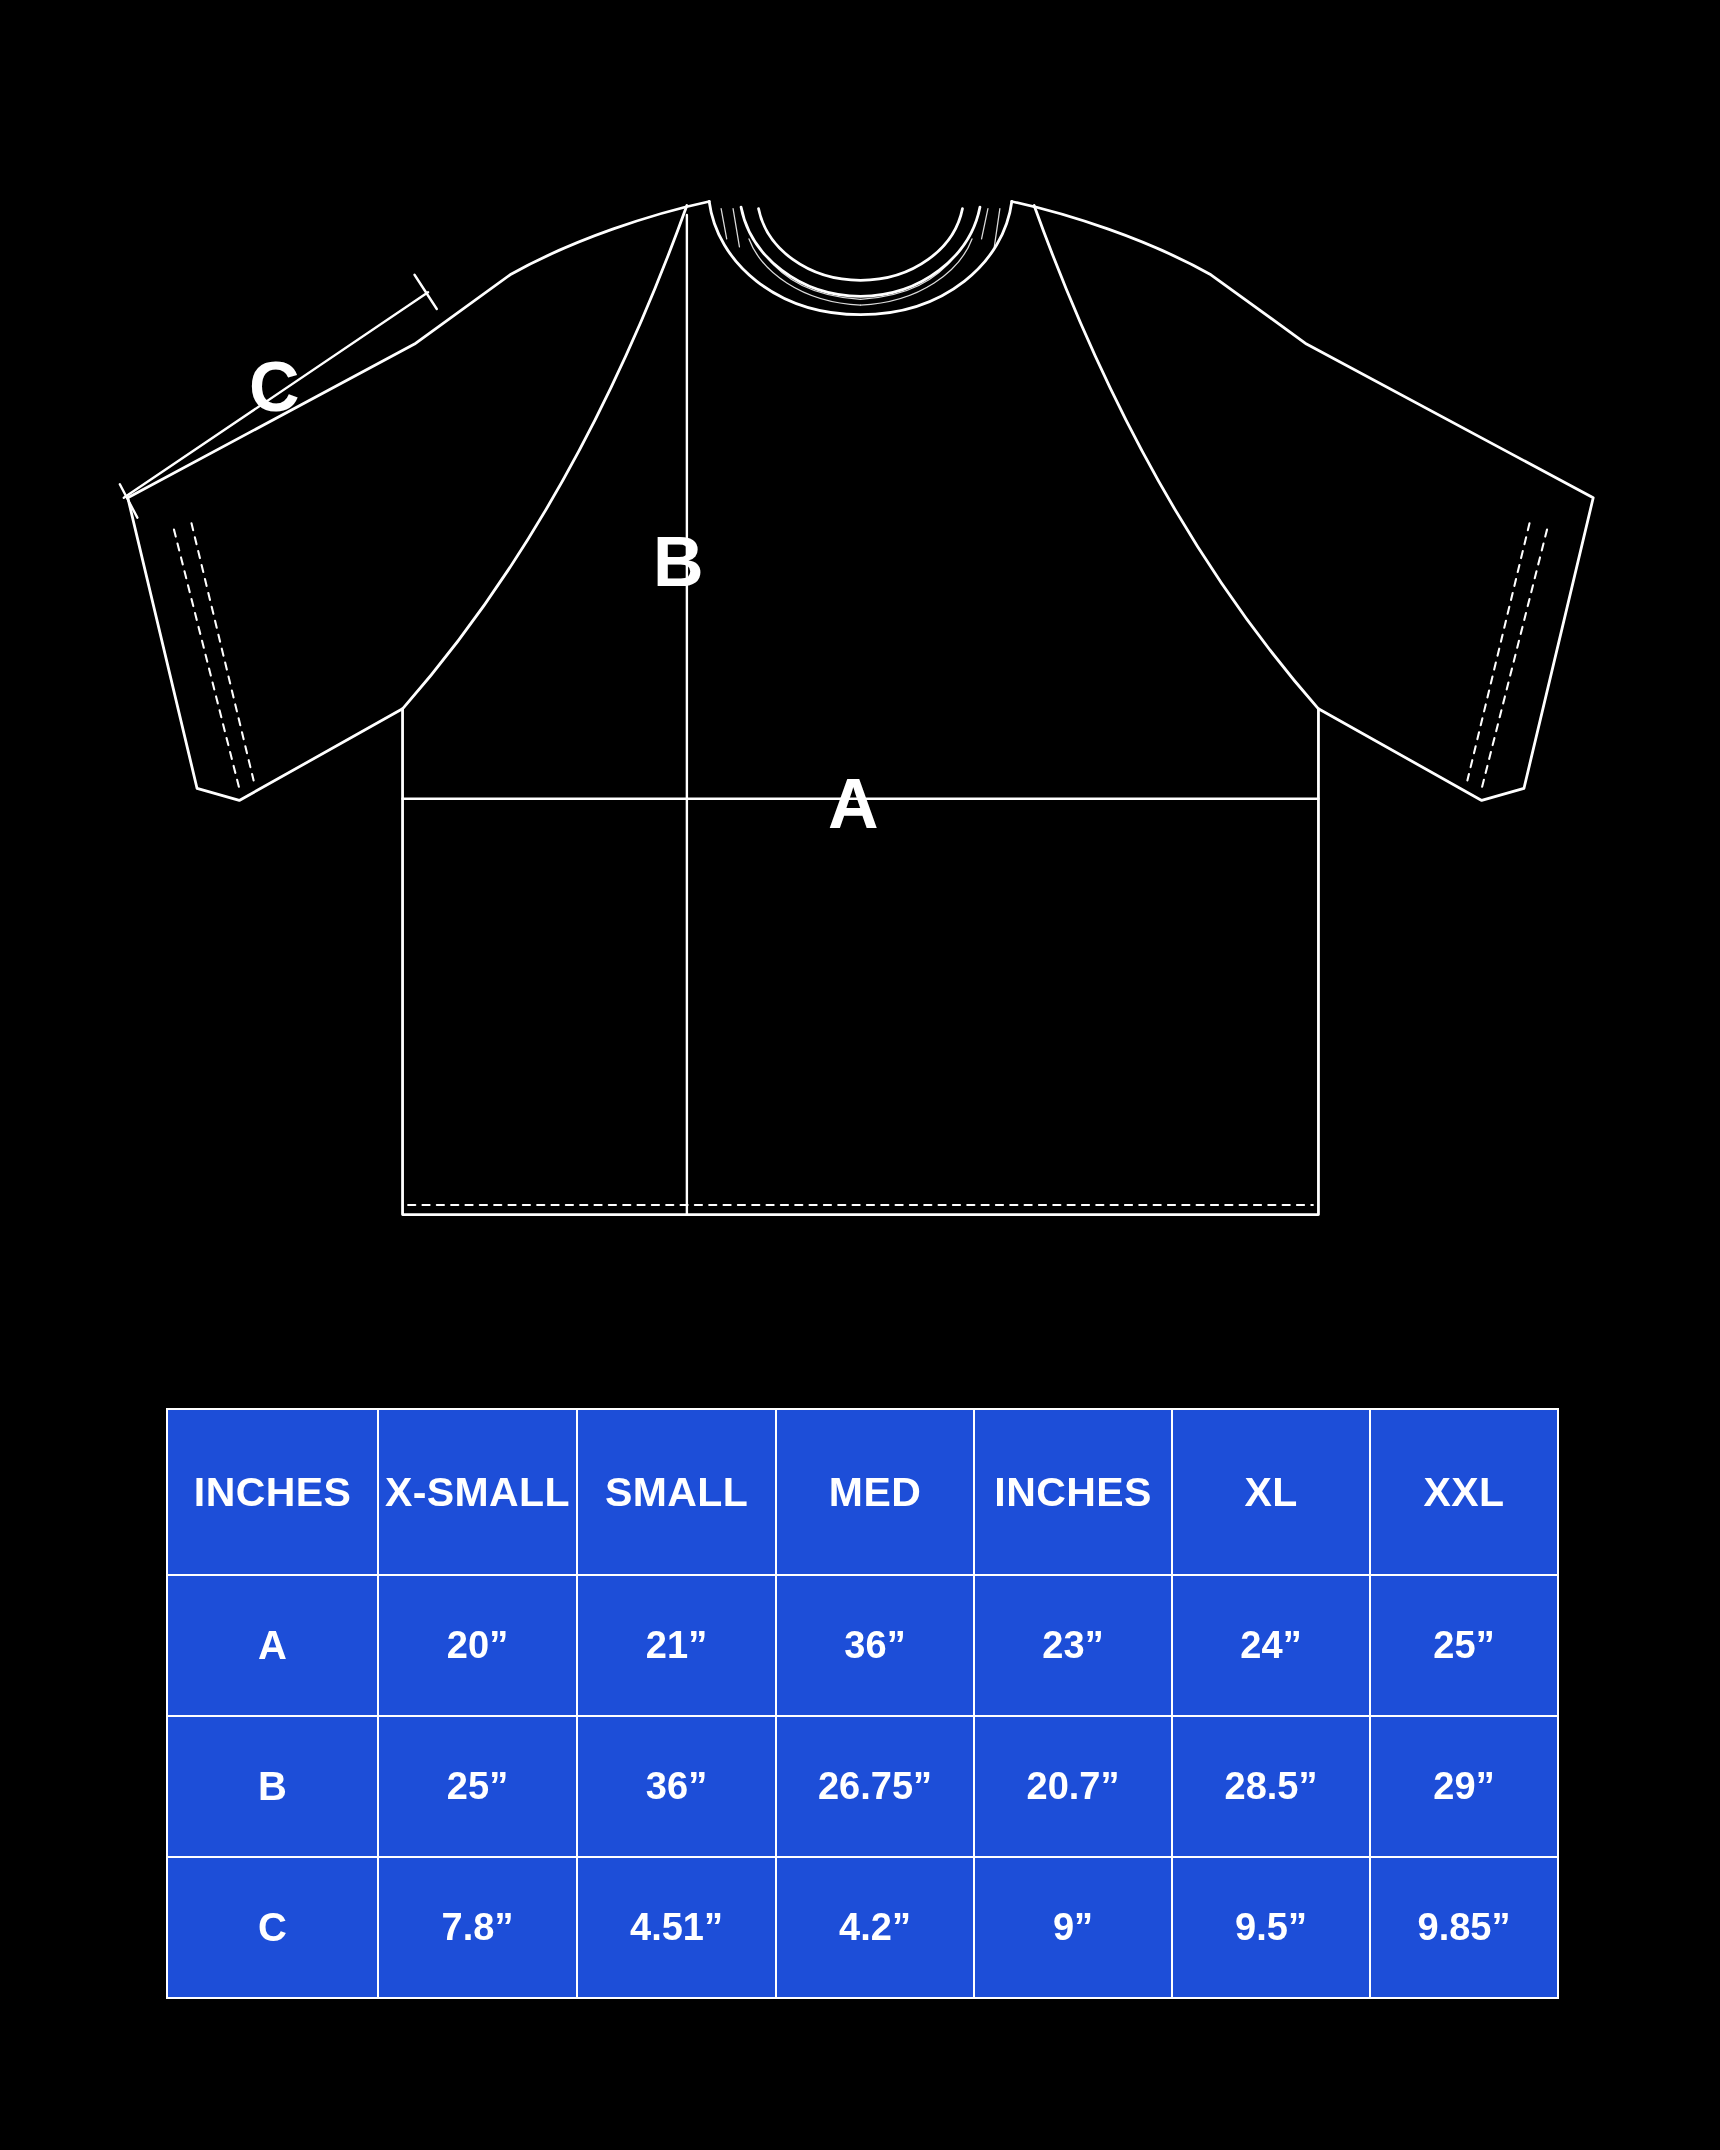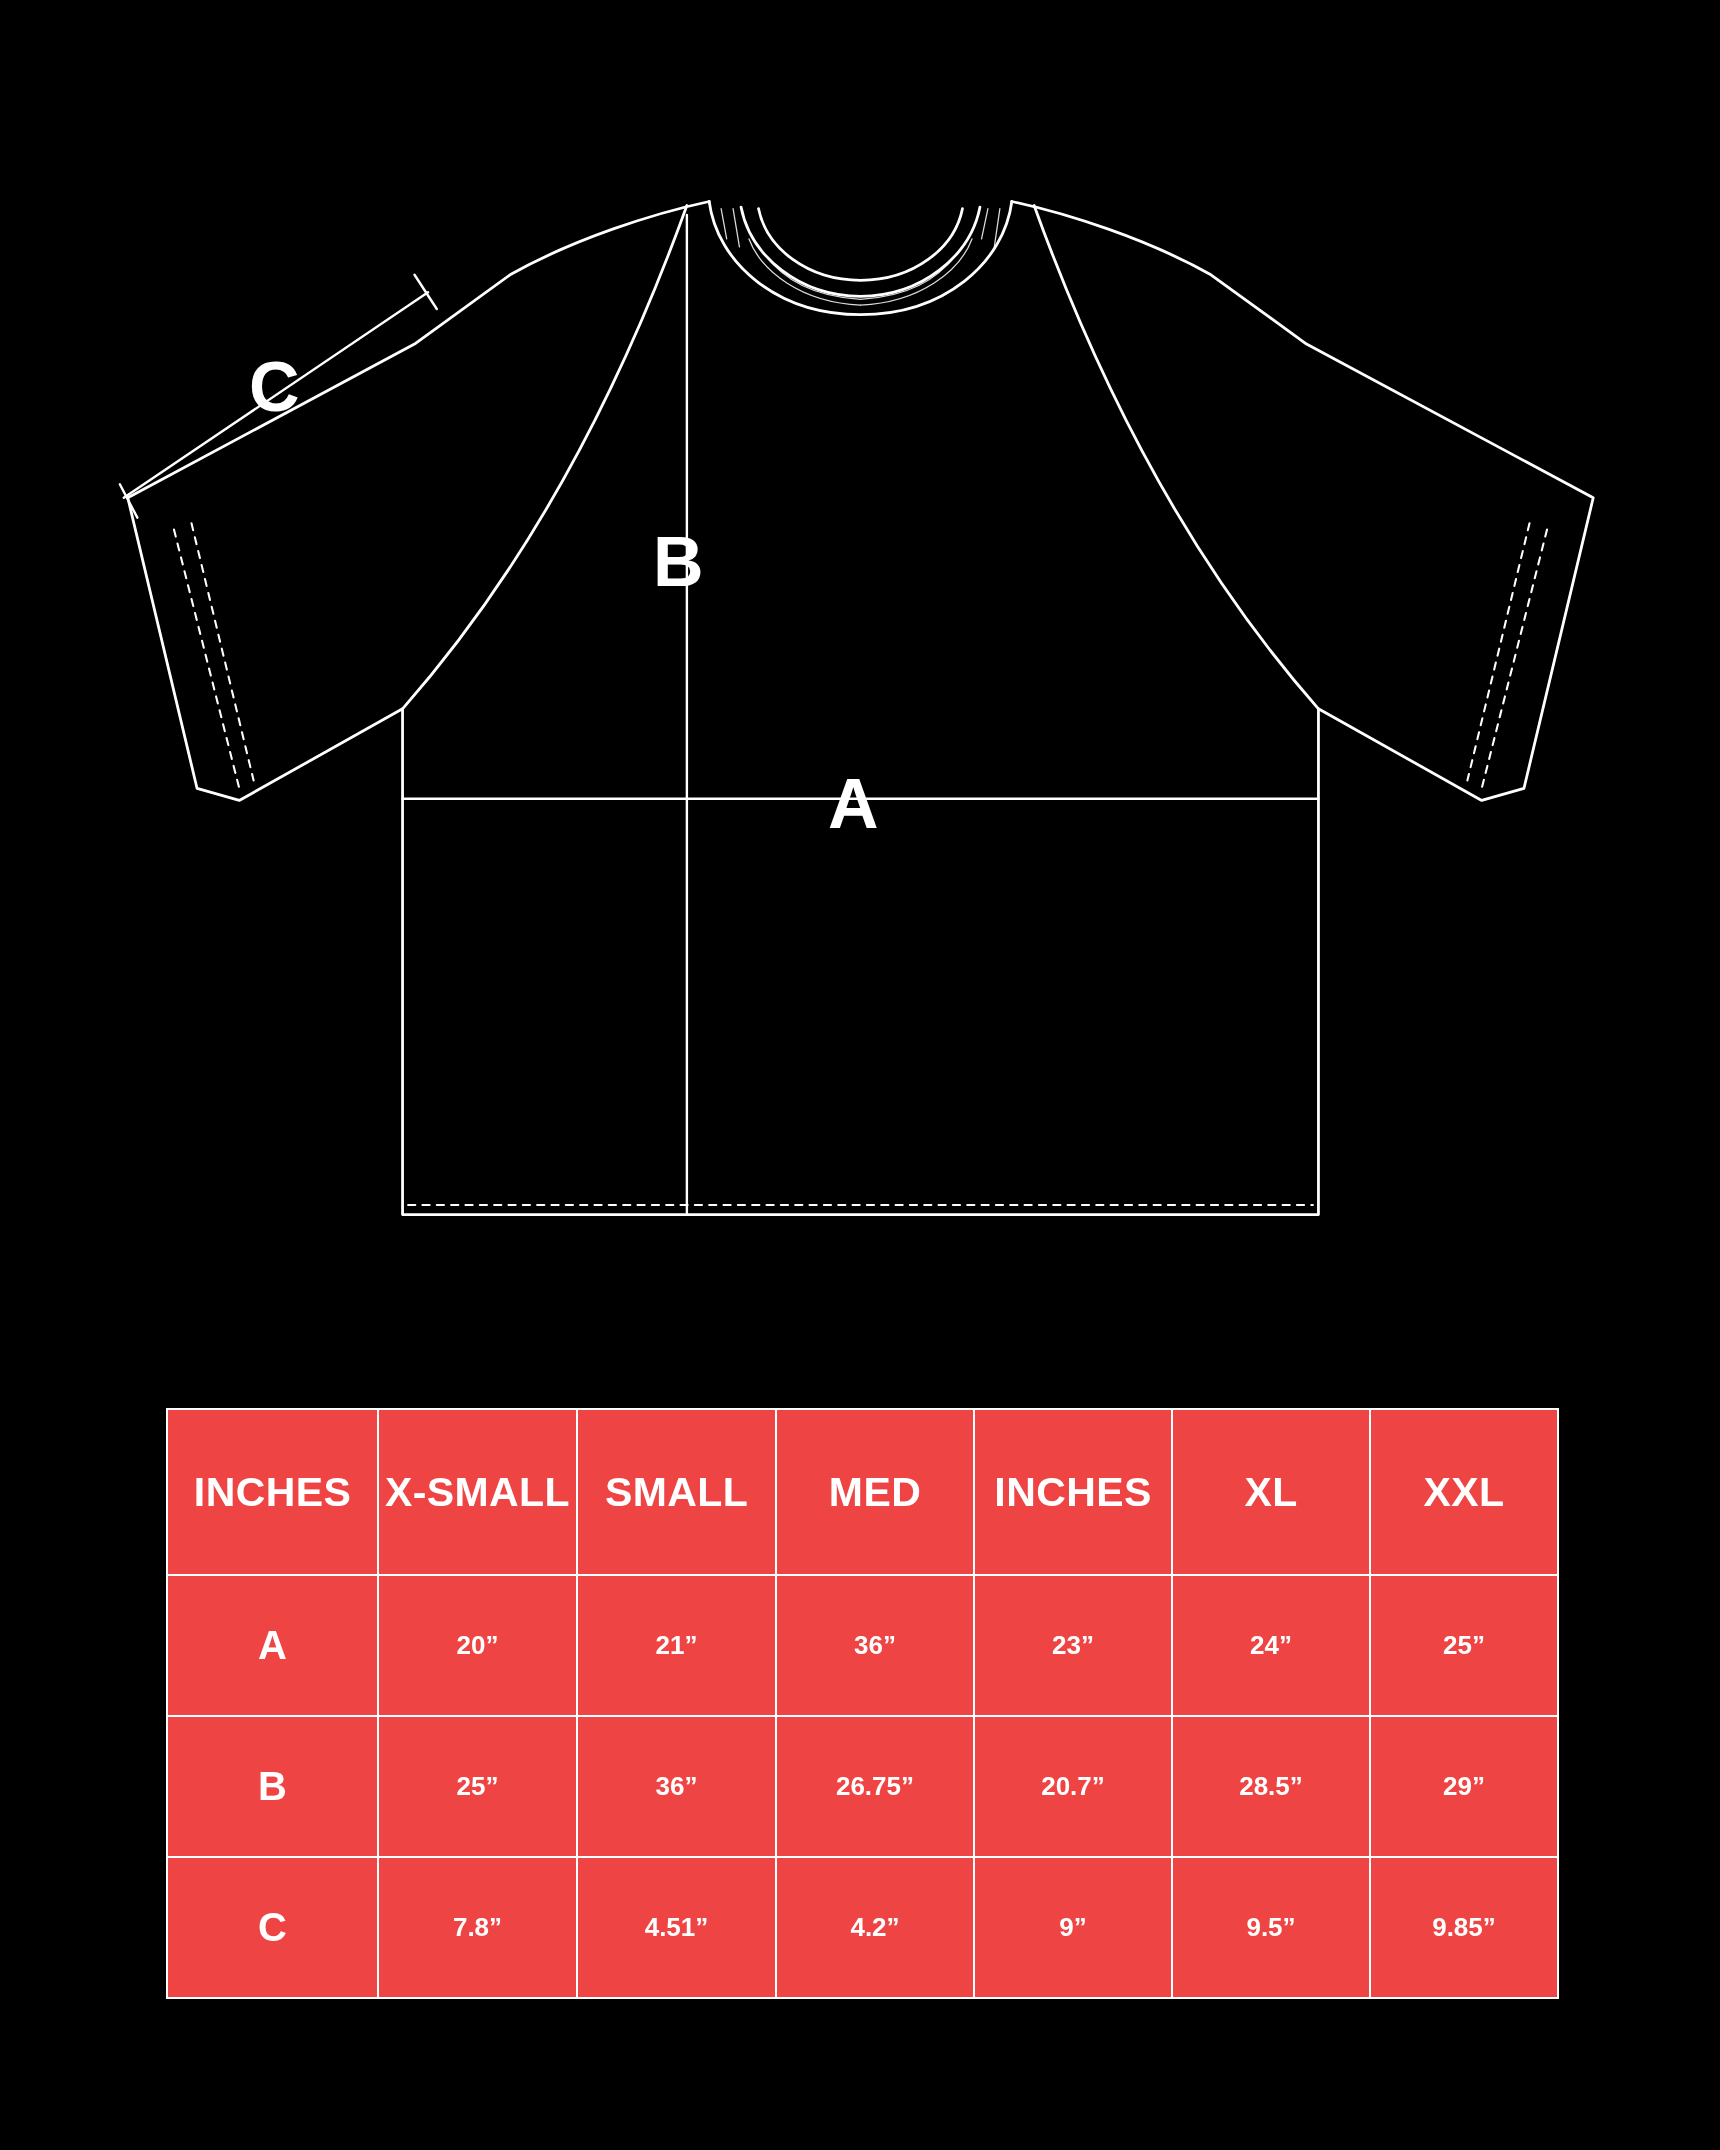--- a/index.html
+++ b/index.html
@@ -58,31 +58,31 @@
     width: 1390px;
     table-layout: fixed;
   }
   table.size-table th,
   table.size-table td {
     border: 2.4px solid #ffffff;
     color: #ffffff;
     text-align: center;
     vertical-align: middle;
     font-weight: bold;
-    background: #ef4444;
+    background: #1d4ed8;
     padding: 0;
   }
   table.size-table thead th {
     height: 164px;
     font-size: 41px;
     letter-spacing: 0.4px;
   }
   table.size-table tbody td {
     height: 139px;
-    font-size: 26px;
+    font-size: 38px;
   }
   table.size-table tbody td.row-head {
     font-size: 40px;
   }
   col.c0 { width: 211px; }
   col.c1 { width: 199px; }
   col.c2 { width: 199px; }
   col.c3 { width: 198px; }
   col.c4 { width: 198px; }
   col.c5 { width: 198px; }

